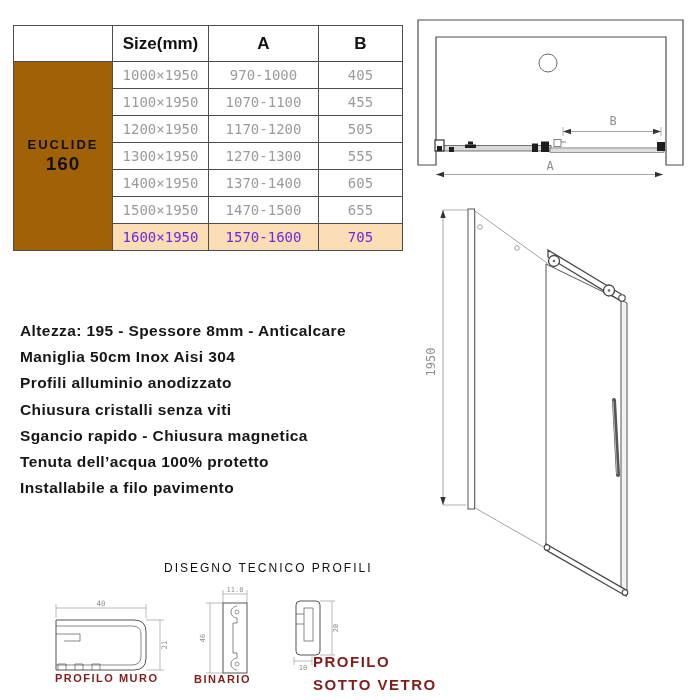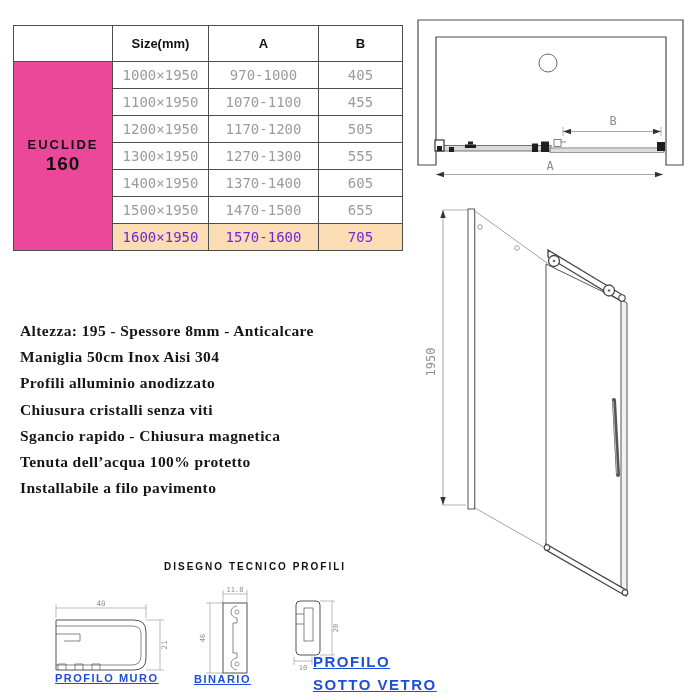--- a/index.html
+++ b/index.html
@@ -2,41 +2,41 @@
 <html><head>
 <meta charset="utf-8">
 <style>
   html,body{margin:0;padding:0;background:#fff;}
   #canvas{position:relative;width:700px;height:700px;background:#fff;overflow:hidden;
           font-family:"Liberation Sans",sans-serif;color:#1a1a1a;}
 
   
   #size-table{position:absolute;left:13px;top:25px;border-collapse:collapse;table-layout:fixed;}
   #size-table td{border:1px solid #4d4d4d;text-align:center;vertical-align:middle;padding:0;}
-  #size-table .hdr td{height:35px;font-weight:700;font-size:13px;color:#111;}
+  #size-table .hdr td{height:35px;font-weight:700;font-size:17px;color:#111;}
   #size-table .datarow td{height:26px;}
   .c0{width:98px;} .c1{width:95px;} .c2{width:109px;} .c3{width:83px;}
   td.mono{font-family:"DejaVu Sans Mono",monospace;font-size:14px;color:#9b9b9b;letter-spacing:0px;}
   tr.hl td.mono{background:#fbddb5;color:#6d28d9;}
-  td.brand{background:#ec4899;}
+  td.brand{background:#a16207;}
   .brand-name{font-weight:700;font-size:13px;letter-spacing:2px;color:#111;}
   .brand-num{font-weight:700;font-size:19px;letter-spacing:1px;color:#111;margin-top:1px;}
 
   
   #features{position:absolute;left:20px;top:318px;font-weight:700;font-size:15.5px;
-            letter-spacing:.4px;color:#161616;font-family:Liberation Serif, serif;}
+            letter-spacing:.4px;color:#161616;}
   #features .fline{height:26.2px;line-height:26.2px;white-space:nowrap;}
 
   
   .drawing{position:absolute;}
   svg text{font-family:"DejaVu Sans Mono",monospace;fill:#8f8f8f;}
 
   
-  .profile-label{position:absolute;font-weight:700;color:#1d4ed8;white-space:nowrap;text-decoration:underline;}
-  #profiles-heading{position:absolute;left:164px;top:561px;font-weight:700;font-size:10px;
+  .profile-label{position:absolute;font-weight:700;color:#7f1d1d;white-space:nowrap;}
+  #profiles-heading{position:absolute;left:164px;top:561px;font-weight:400;font-size:12px;
                     letter-spacing:2px;color:#111;}
   .lbl-sm{font-size:11px;letter-spacing:1.5px;}
   .lbl-lg{font-size:15px;letter-spacing:1.5px;}
 </style>
 </head>
 <body>
 
 <div id="canvas">
 
   <table id="size-table">

